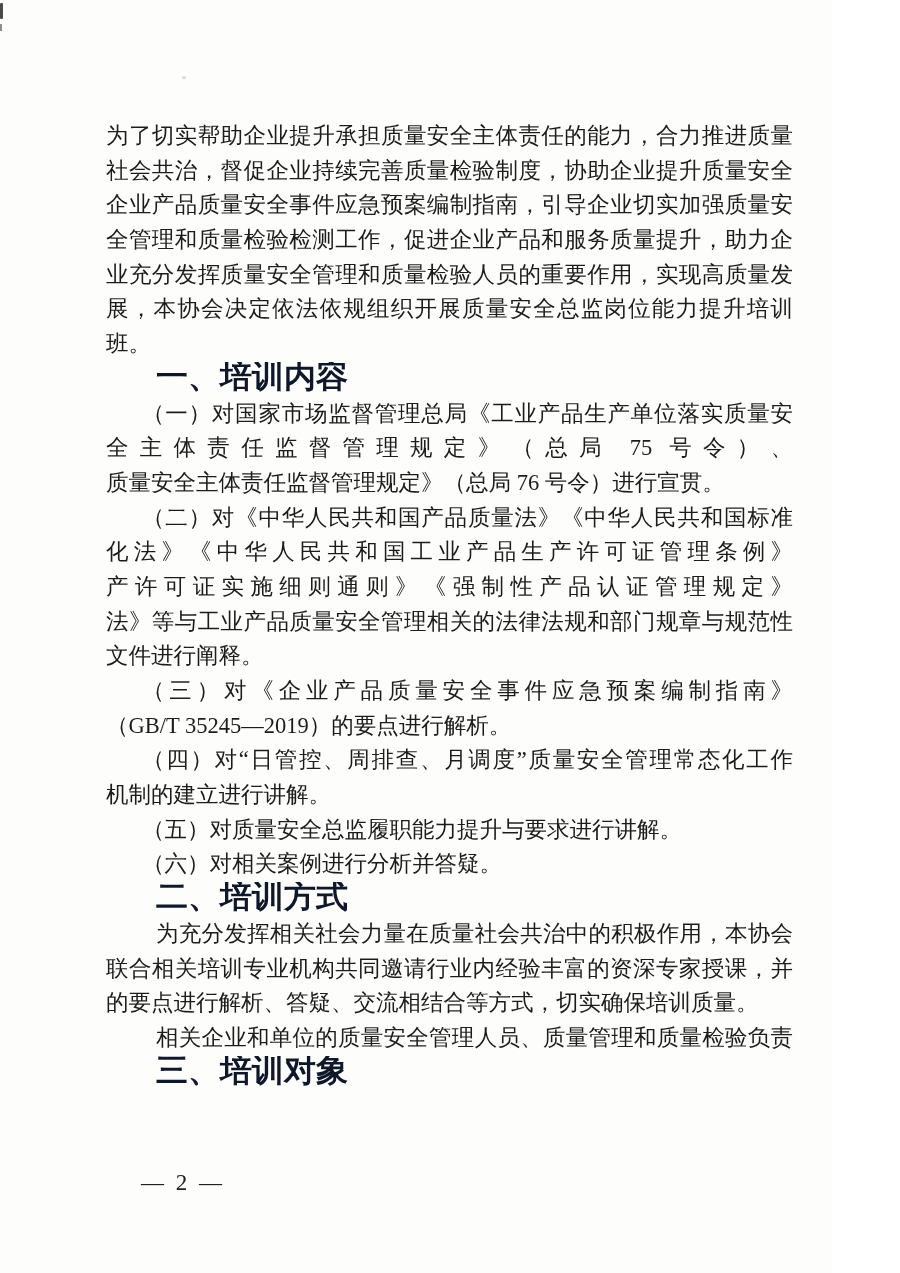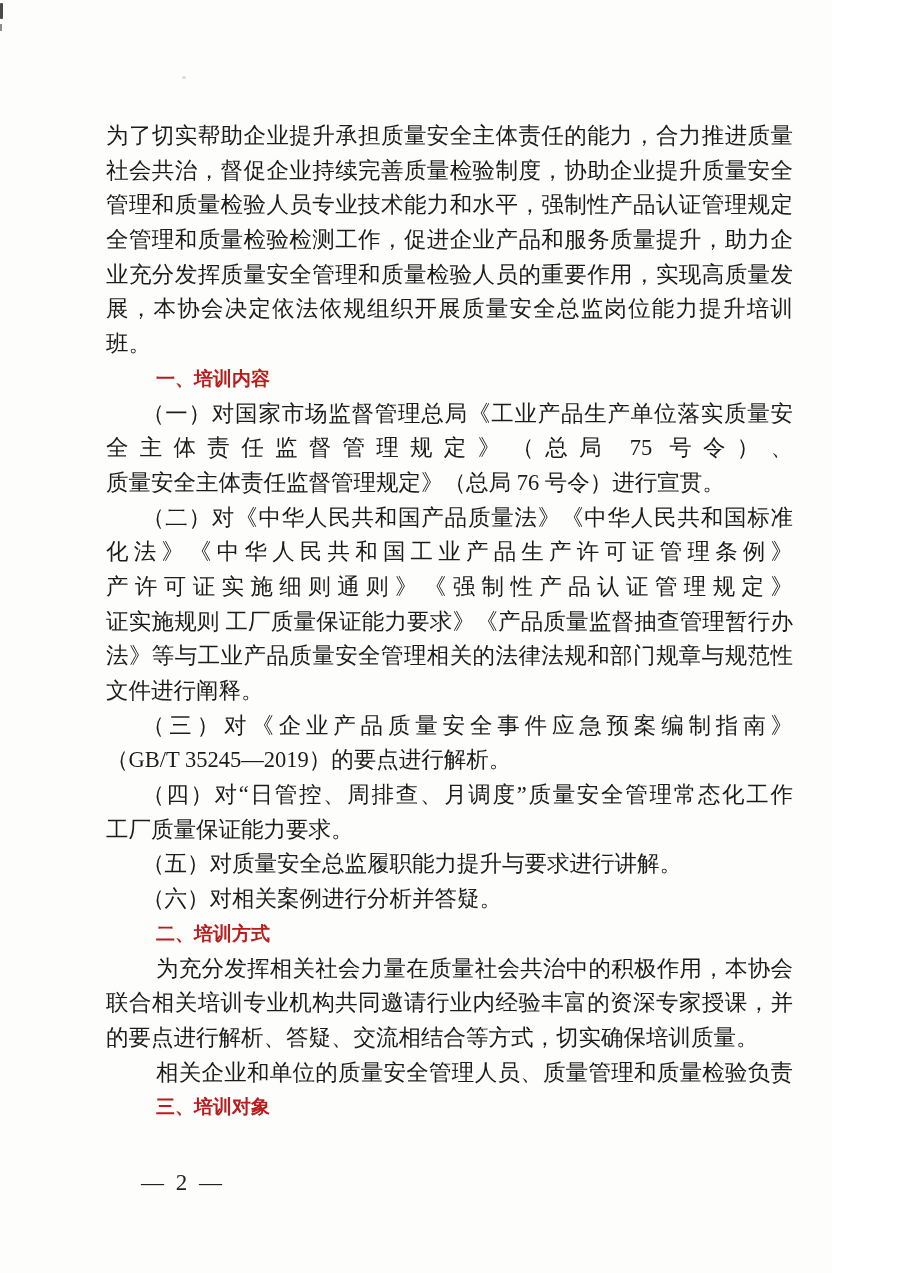--- a/index.html
+++ b/index.html
@@ -34,24 +34,24 @@
     text-align: justify;
     text-align-last: justify;
   }
   .line.indent {
     text-indent: 50px;
   }
   .line.indent-paren {
     text-indent: 36px;
   }
   .line.heading {
-    font-family: Liberation Serif, serif;
+    font-family: Liberation Mono, monospace;
     font-weight: 700;
-    font-size: 19px;
-    color: #b91c1c;
+    font-size: 32px;
+    color: #0f172a;
   }
   .page-number {
     position: absolute;
     left: 141px;
     top: 1170px;
     font-size: 23px;
     letter-spacing: 3px;
     color: #222222;
     font-family: "Liberation Serif", serif;
   }
@@ -96,39 +96,38 @@
 
 <div class="page">
   <div class="edge-mark-1"></div>
   <div class="edge-mark-2"></div>
   <div class="speck-1"></div>
   <div class="speck-2"></div>
 
   <div class="content">
       <div class="line justify">为了切实帮助企业提升承担质量安全主体责任的能力，合力推进质量</div>
       <div class="line justify">社会共治，督促企业持续完善质量检验制度，协助企业提升质量安全</div>
-      <div class="line justify">管理和质量检验人员专业技术能力和水平，强制性产品认证管理规定</div>
+      <div class="line justify">企业产品质量安全事件应急预案编制指南，引导企业切实加强质量安</div>
       <div class="line justify">全管理和质量检验检测工作，促进企业产品和服务质量提升，助力企</div>
       <div class="line justify">业充分发挥质量安全管理和质量检验人员的重要作用，实现高质量发</div>
       <div class="line justify">展，本协会决定依法依规组织开展质量安全总监岗位能力提升培训</div>
       <div class="line">班。</div>
       <div class="line heading indent">一、培训内容</div>
       <div class="line justify indent-paren">（一）对国家市场监督管理总局《工业产品生产单位落实质量安</div>
       <div class="line justify">全主体责任监督管理规定》（总局 75 号令）、《工业产品销售单位落实</div>
       <div class="line">质量安全主体责任监督管理规定》（总局 76 号令）进行宣贯。</div>
       <div class="line justify indent-paren">（二）对《中华人民共和国产品质量法》《中华人民共和国标准</div>
       <div class="line justify">化法》《中华人民共和国工业产品生产许可证管理条例》《工业产品生</div>
       <div class="line justify">产许可证实施细则通则》《强制性产品认证管理规定》《强制性产品认</div>
-      <div class="line justify">证实施规则 工厂质量保证能力要求》《产品质量监督抽查管理暂行办</div>
       <div class="line justify">法》等与工业产品质量安全管理相关的法律法规和部门规章与规范性</div>
       <div class="line">文件进行阐释。</div>
       <div class="line justify indent-paren">（三）对《企业产品质量安全事件应急预案编制指南》</div>
       <div class="line">（GB/T 35245—2019）的要点进行解析。</div>
       <div class="line justify indent-paren">（四）对“日管控、周排查、月调度”质量安全管理常态化工作</div>
-      <div class="line">工厂质量保证能力要求。</div>
+      <div class="line">机制的建立进行讲解。</div>
       <div class="line indent-paren">（五）对质量安全总监履职能力提升与要求进行讲解。</div>
       <div class="line indent-paren">（六）对相关案例进行分析并答疑。</div>
       <div class="line heading indent">二、培训方式</div>
       <div class="line justify indent">为充分发挥相关社会力量在质量社会共治中的积极作用，本协会</div>
       <div class="line justify">联合相关培训专业机构共同邀请行业内经验丰富的资深专家授课，并</div>
       <div class="line">的要点进行解析、答疑、交流相结合等方式，切实确保培训质量。</div>
       <div class="line justify indent">相关企业和单位的质量安全管理人员、质量管理和质量检验负责</div>
       <div class="line heading indent">三、培训对象</div>
     </div>
 

